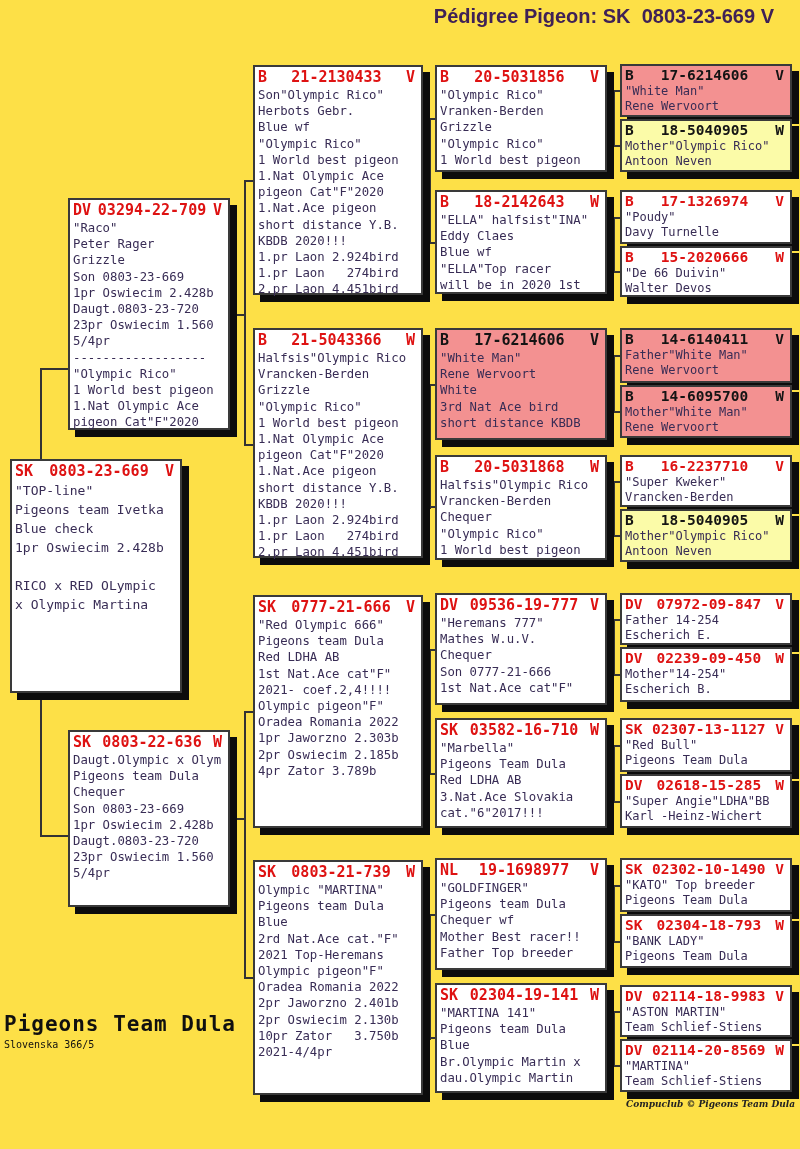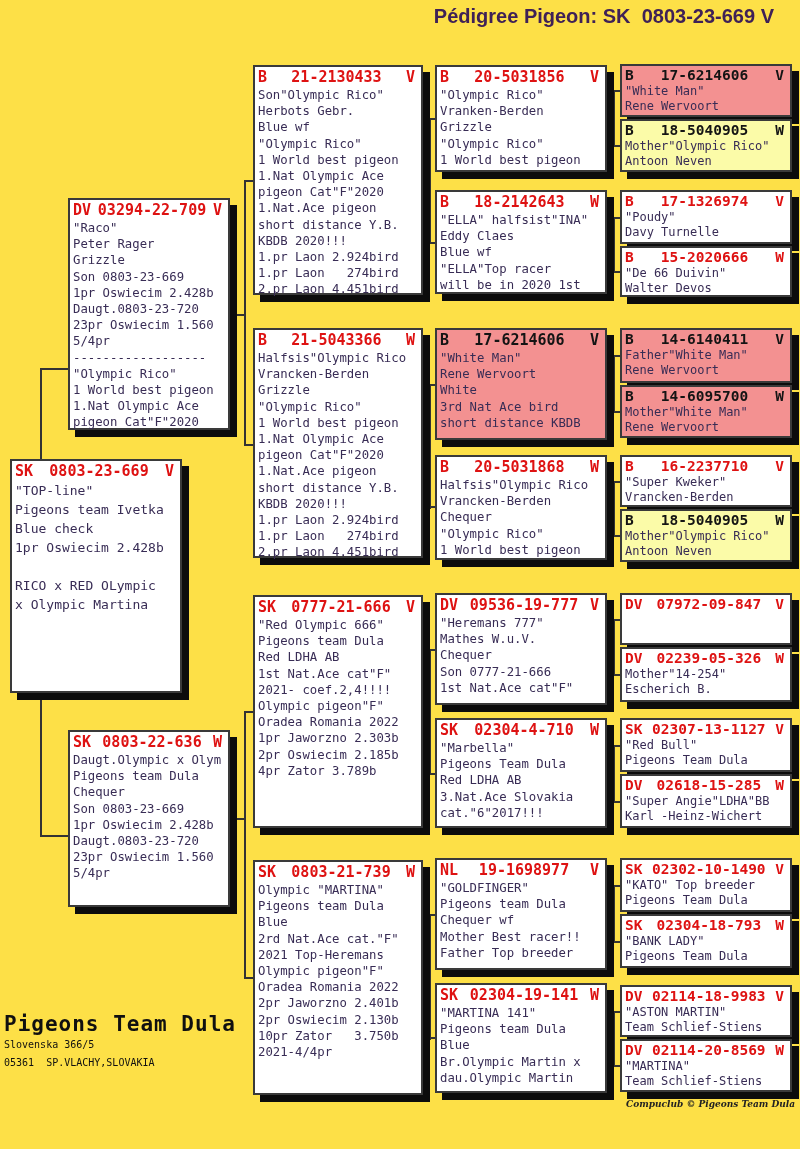--- a/index.html
+++ b/index.html
@@ -225,21 +225,21 @@
     <div class="bd">"Heremans 777"
 Mathes W.u.V.
 Chequer
 Son 0777-21-666
 1st Nat.Ace cat"F"</div>
   </div>
 
   <div class="box" style="left:435px;top:718px;width:172px;height:110px">
     <div class="hdr">
       <span>SK</span>
-      <span>02304-4-710</span>
+      <span>03582-16-710</span>
       <span>W</span>
     </div>
     <div class="bd">"Marbella"
 Pigeons Team Dula
 Red LDHA AB
 3.Nat.Ace Slovakia
 cat."6"2017!!!</div>
   </div>
 
   <div class="box" style="left:435px;top:858px;width:172px;height:112px">
@@ -347,26 +347,28 @@
     <div class="bd">Mother"Olympic Rico"
 Antoon Neven</div>
   </div>
 
   <div class="box g5" style="left:620px;top:593px;width:172px;height:52px">
     <div class="hdr">
       <span>DV</span>
       <span>07972-09-847</span>
       <span>V</span>
     </div>
+    <div class="bd">Father 14-254
+Escherich E.</div>
   </div>
 
   <div class="box g5" style="left:620px;top:647px;width:172px;height:55px">
     <div class="hdr">
       <span>DV</span>
-      <span>02239-05-326</span>
+      <span>02239-09-450</span>
       <span>W</span>
     </div>
     <div class="bd">Mother"14-254"
 Escherich B.</div>
   </div>
 
   <div class="box g5" style="left:620px;top:718px;width:172px;height:54px">
     <div class="hdr">
       <span>SK</span>
       <span>02307-13-1127</span>
@@ -422,21 +424,20 @@
       <span>02114-20-8569</span>
       <span>W</span>
     </div>
     <div class="bd">"MARTINA"
 Team Schlief-Stiens</div>
   </div>
 
   <div class="owner">
     <div class="nm">Pigeons Team Dula</div>
     <div class="ln">Slovenska 366/5</div>
-    <div class="ln">05361  SP.VLACHY,SLOVAKIA</div>
   </div>
 
   <div class="footer">Compuclub © Pigeons Team Dula</div>
 
 <div class="connector" style="left: 40px; top: 368px; width: 2px; height: 469px;"></div>
     <div class="connector" style="left: 40px; top: 368px; width: 28px; height: 2px;"></div>
     <div class="connector" style="left: 40px; top: 835px; width: 30px; height: 2px;"></div>
     <div class="connector" style="left: 230px; top: 314px; width: 14px; height: 2px;"></div>
     <div class="connector" style="left: 244px; top: 180px; width: 2px; height: 266px;"></div>
     <div class="connector" style="left: 244px; top: 180px; width: 9px; height: 2px;"></div>

